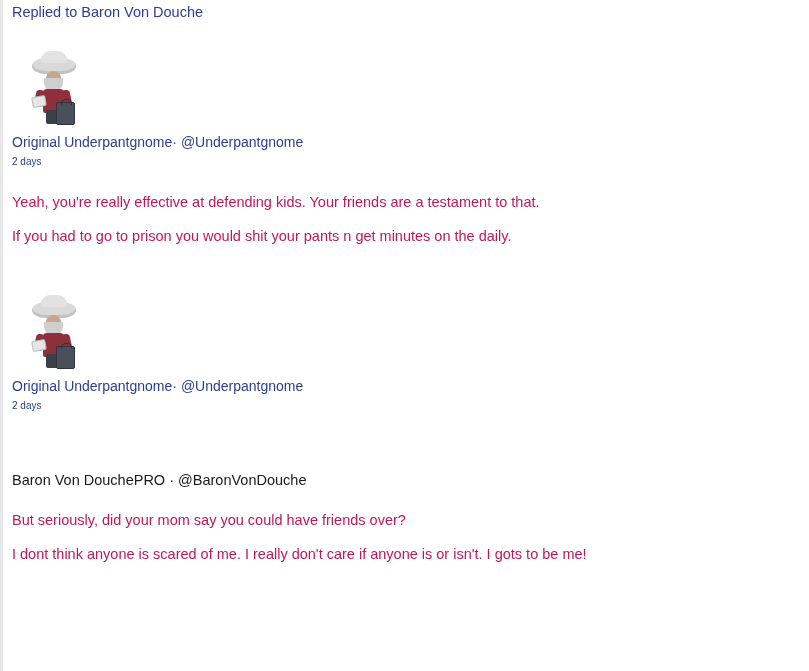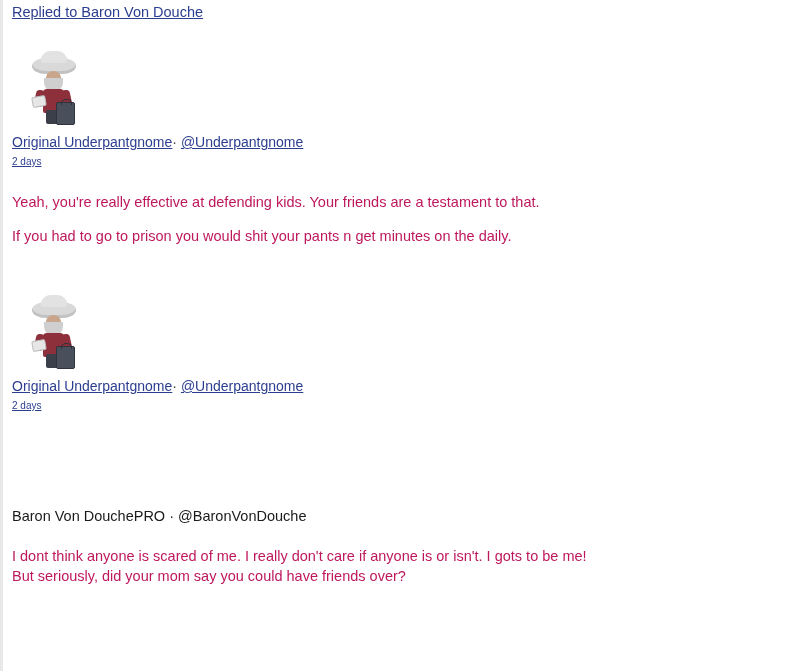--- a/index.html
+++ b/index.html
@@ -28,21 +28,20 @@
     position: absolute;
     left: 0;
     top: 0;
     width: 809px;
     height: 671px;
     box-sizing: border-box;
     padding: 0 12px 0 12px;
   }
   a.link {
     color: #2c3e8f;
-    text-decoration: underline;
     cursor: pointer;
   }
   .reply-header {
     padding-top: 3px;
     padding-bottom: 0;
     font-size: 14.5px;
     line-height: 19px;
   }
   .post {
     position: relative;
@@ -182,21 +181,20 @@
   }
   .body-text p + p {
     margin-top: 14px;
   }
   .spacer-lg { height: 34px; }
   .spacer-md { height: 20px; }
   .plain-byline {
     line-height: 20px;
     font-size: 14.5px;
     color: #1a1a1a;
-    margin-top: 36px;
   }
 </style>
 </head>
 <body>
 
 <div class="left-rail"></div>
 
 <div class="page">
 
   <div class="reply-header">
@@ -257,18 +255,18 @@
   <div class="spacer-lg"></div>
 
   <div class="post">
     <div class="plain-byline">
       <span>Baron Von DouchePRO</span>
       <span>·</span>
       <span>@BaronVonDouche</span>
     </div>
     <div class="spacer-md"></div>
     <div class="body-text">
+      <p style="margin-top:0">But seriously, did your mom say you could have friends over?</p>
       <p>I dont think anyone is scared of me. I really don't care if anyone is or isn't. I gots to be me!</p>
-      <p style="margin-top:0">But seriously, did your mom say you could have friends over?</p>
     </div>
   </div>
 
 </div>
 
 </body></html>

